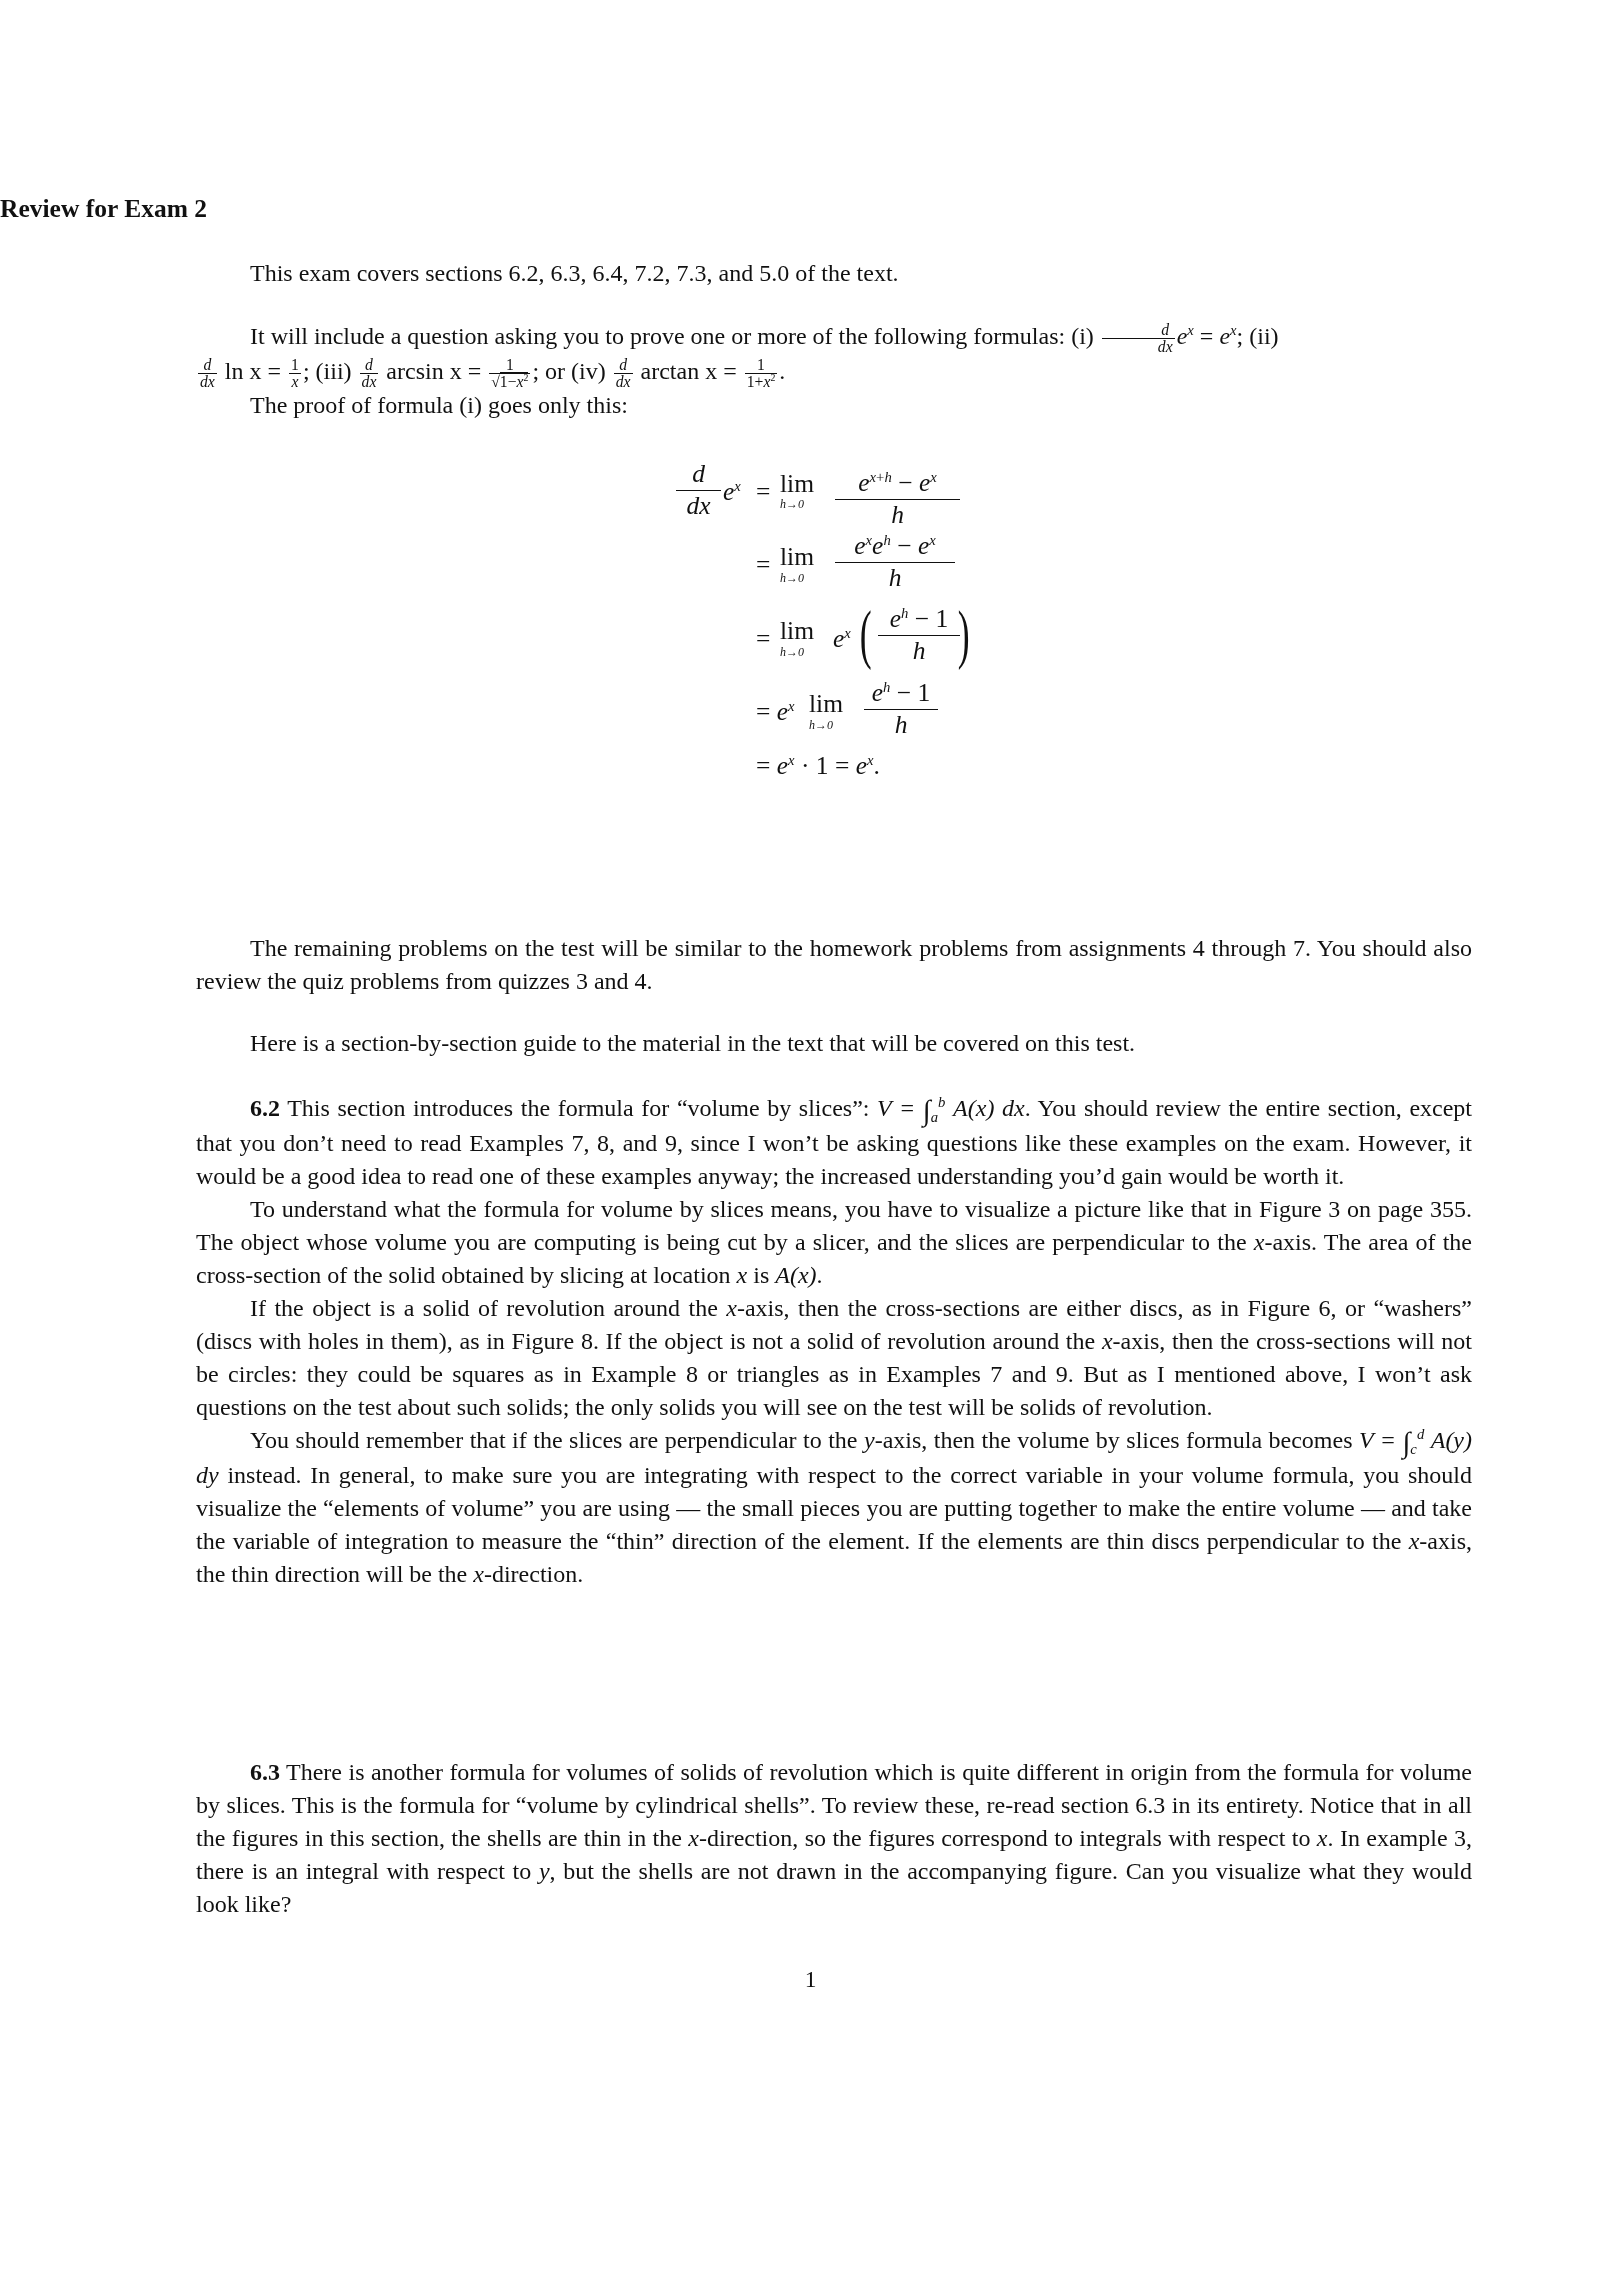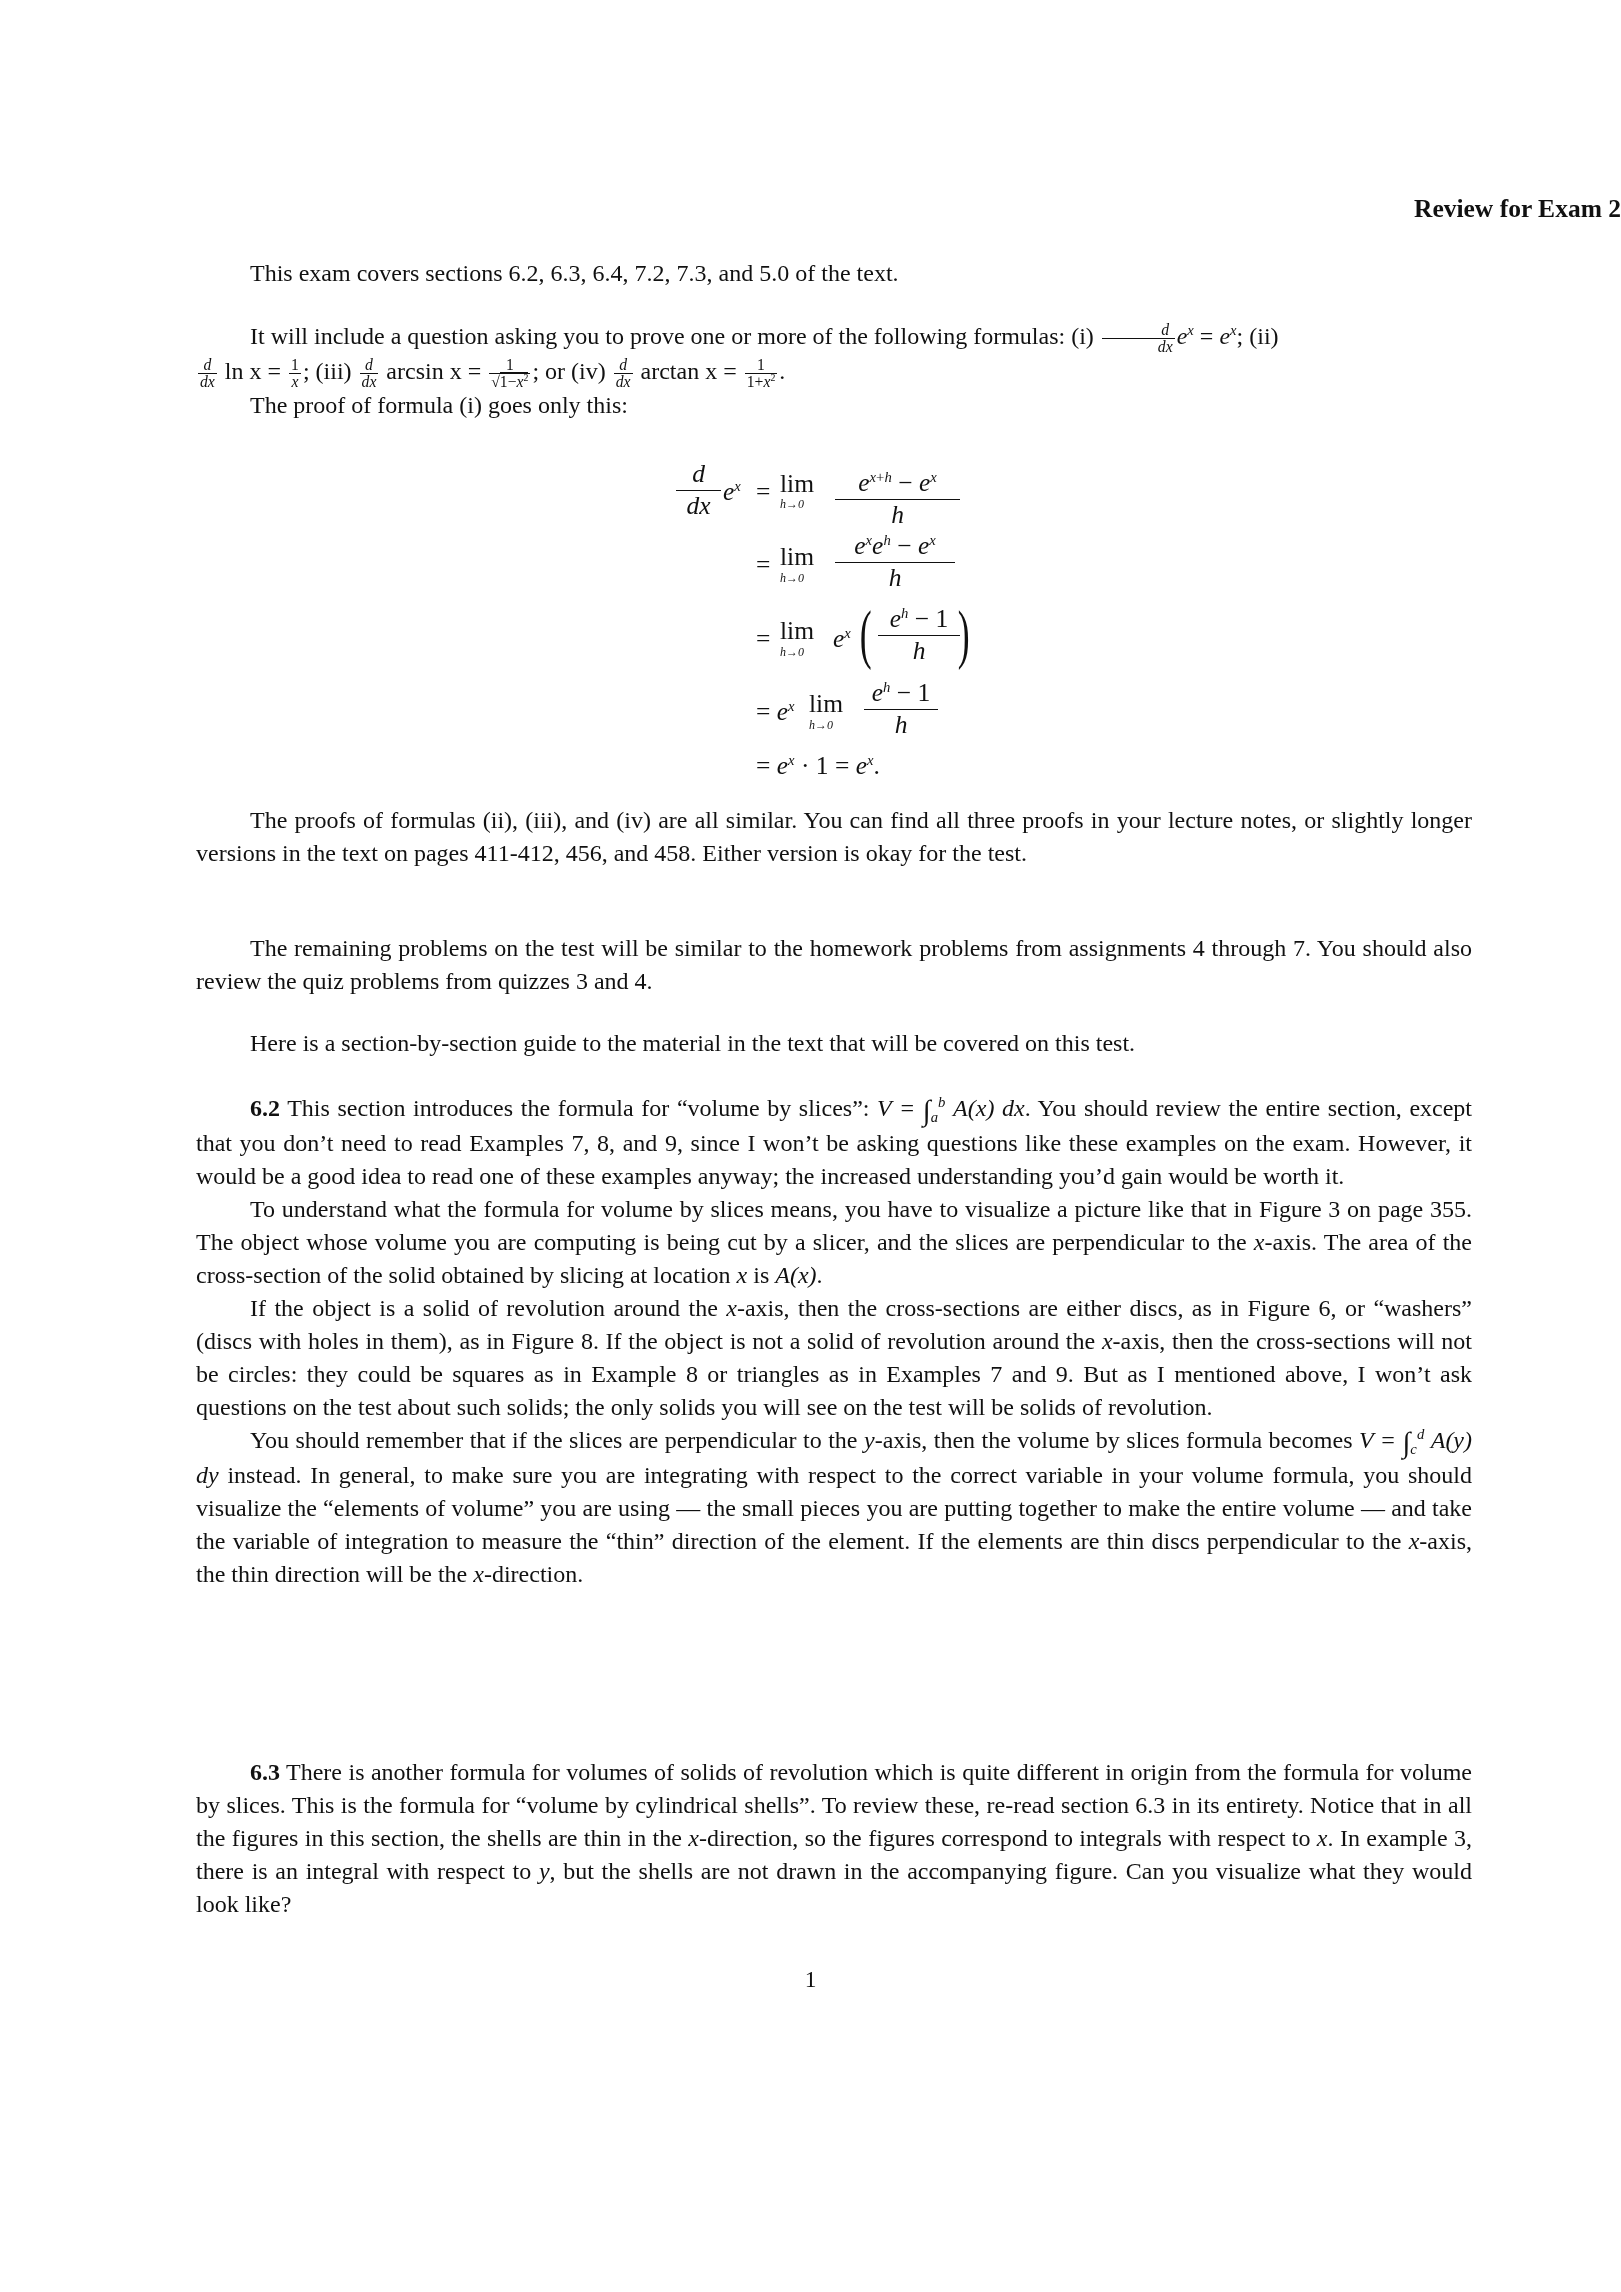--- a/index.html
+++ b/index.html
@@ -1,21 +1,21 @@
 <!DOCTYPE html>
 <html><head>
 <meta charset="utf-8">
 <style>
   html, body { margin: 0; padding: 0; background: #ffffff; }
   body { width: 1621px; height: 2293px; position: relative; overflow: hidden;
          font-family: "DejaVu Serif", "Liberation Serif", serif; color: #111; }
   .page { position: absolute; left: 0; top: 0; width: 1621px; height: 2293px; background: #fff; }
   .text { position: absolute; left: 196px; width: 1276px; font-size: 24px; line-height: 33px;
           text-align: justify; font-family: "Liberation Serif", "DejaVu Serif", serif; }
-  .title { position: absolute; top: 194px; left: 0; width: 1621px; text-align: right;
+  .title { position: absolute; top: 194px; left: 0; width: 1621px; text-align: left;
            font-weight: bold; font-size: 25.5px; font-family: "Liberation Serif", serif; }
   p { margin: 0; text-indent: 54px; }
   p.noind { text-indent: 0; }
   i.m { font-style: italic; }
   .frac { display: inline-block; vertical-align: middle; text-align: center; font-size: 15.7px; line-height: 15.7px; margin: 0 2px; }
   .frac > span { display: block; padding: 0 2px; }
   .frac > span.num { border-bottom: 1px solid #111; }
   sup, sub { font-size: 14.7px; line-height: 0; }
   .intg { font-size: 29px; font-style: normal; vertical-align: -3.9px; }
   .deriv { position: absolute; left: 676px; top: 457px; width: 314px; height: 323px; font-family: "Liberation Serif", serif; font-size: 25.5px; }
@@ -93,23 +93,20 @@
         <span class="l2">h→0</span>
       </div>
     <div class="bigfrac" style="left:188px; top:221px; width:74px;">
       <span class="num"><i>e</i><sup><i>h</i></sup> − 1</span>
         <span class="den">h</span>
     </div>
 
     <div class="row" style="left:80px; top:294px;">= <i>e</i><sup><i>x</i></sup> · 1 = <i>e</i><sup><i>x</i></sup>.</div>
   </div>
 
-  <div class="text" style="top:804px;">
-    <p>The proofs of formulas (ii), (iii), and (iv) are all similar. You can find all three proofs in your lecture notes, or slightly longer versions in the text on pages 411-412, 456, and 458. Either version is okay for the test.</p>
-  </div>
 
   <div class="text" style="top:932px;">
     <p>The remaining problems on the test will be similar to the homework problems from assignments 4 through 7. You should also review the quiz problems from quizzes 3 and 4.</p>
   </div>
 
   <div class="text" style="top:1027px;">
     <p>Here is a section-by-section guide to the material in the text that will be covered on this test.</p>
   </div>
 
   <div class="text" style="top:1092px;">

